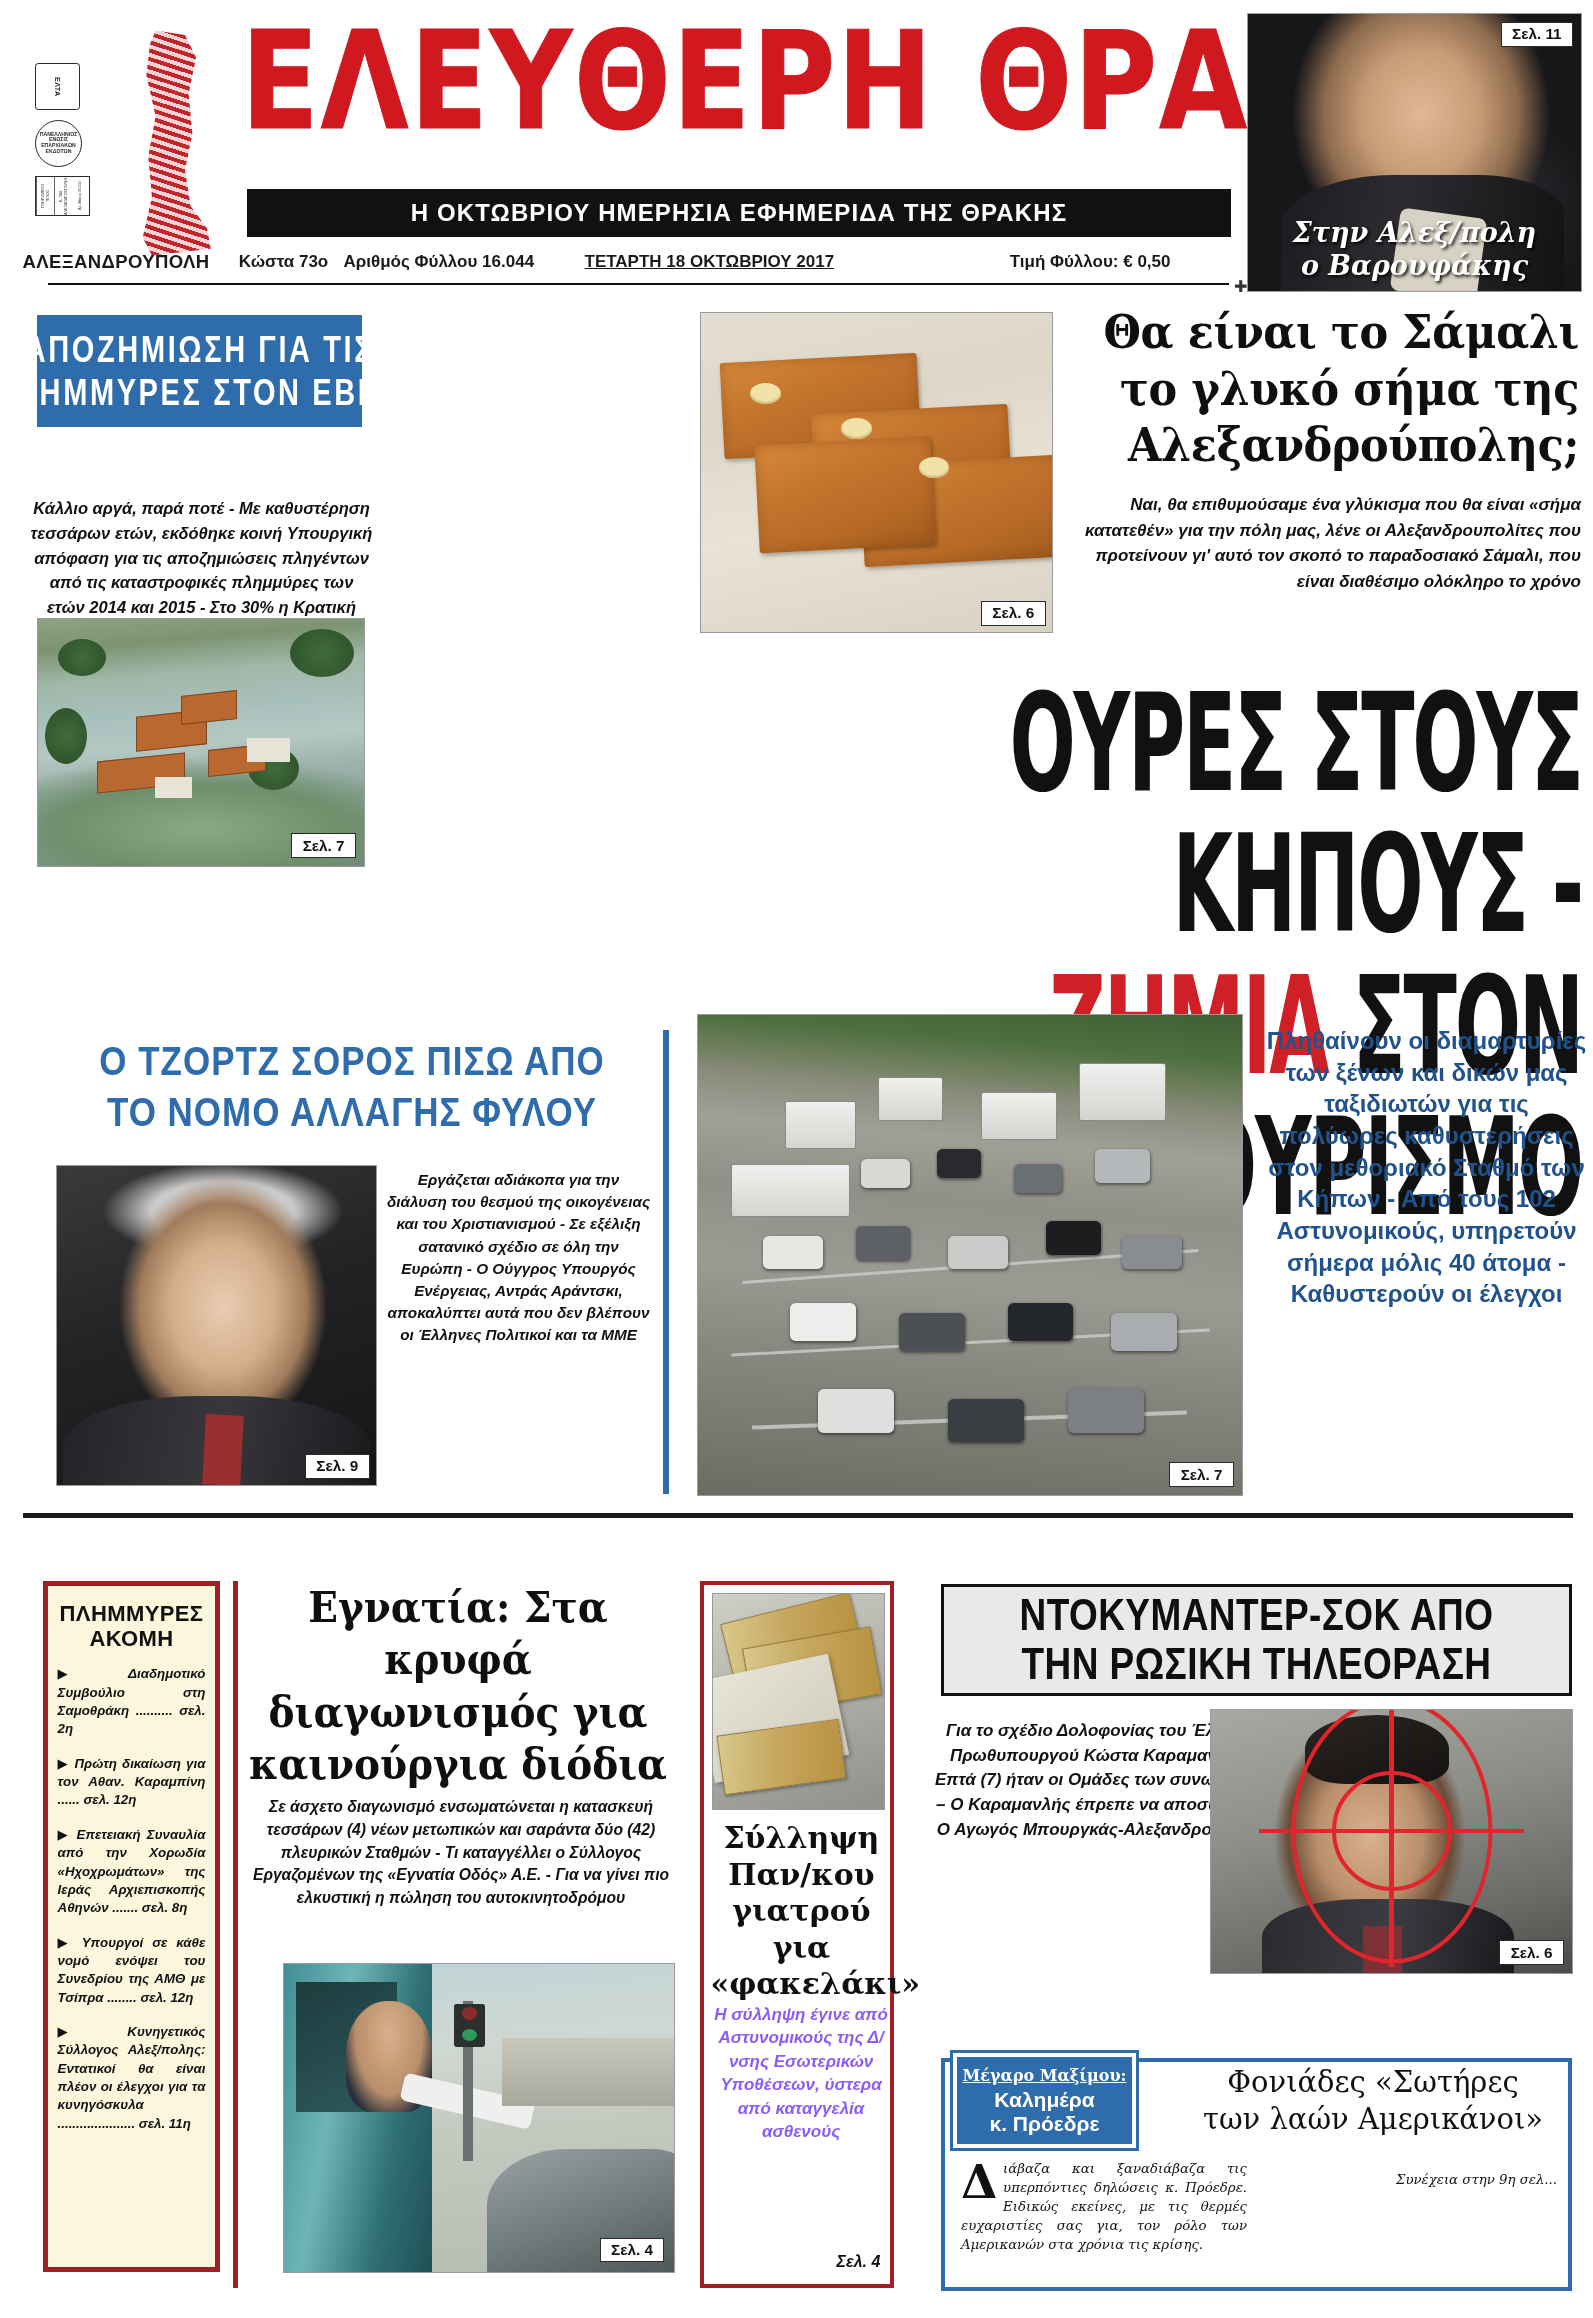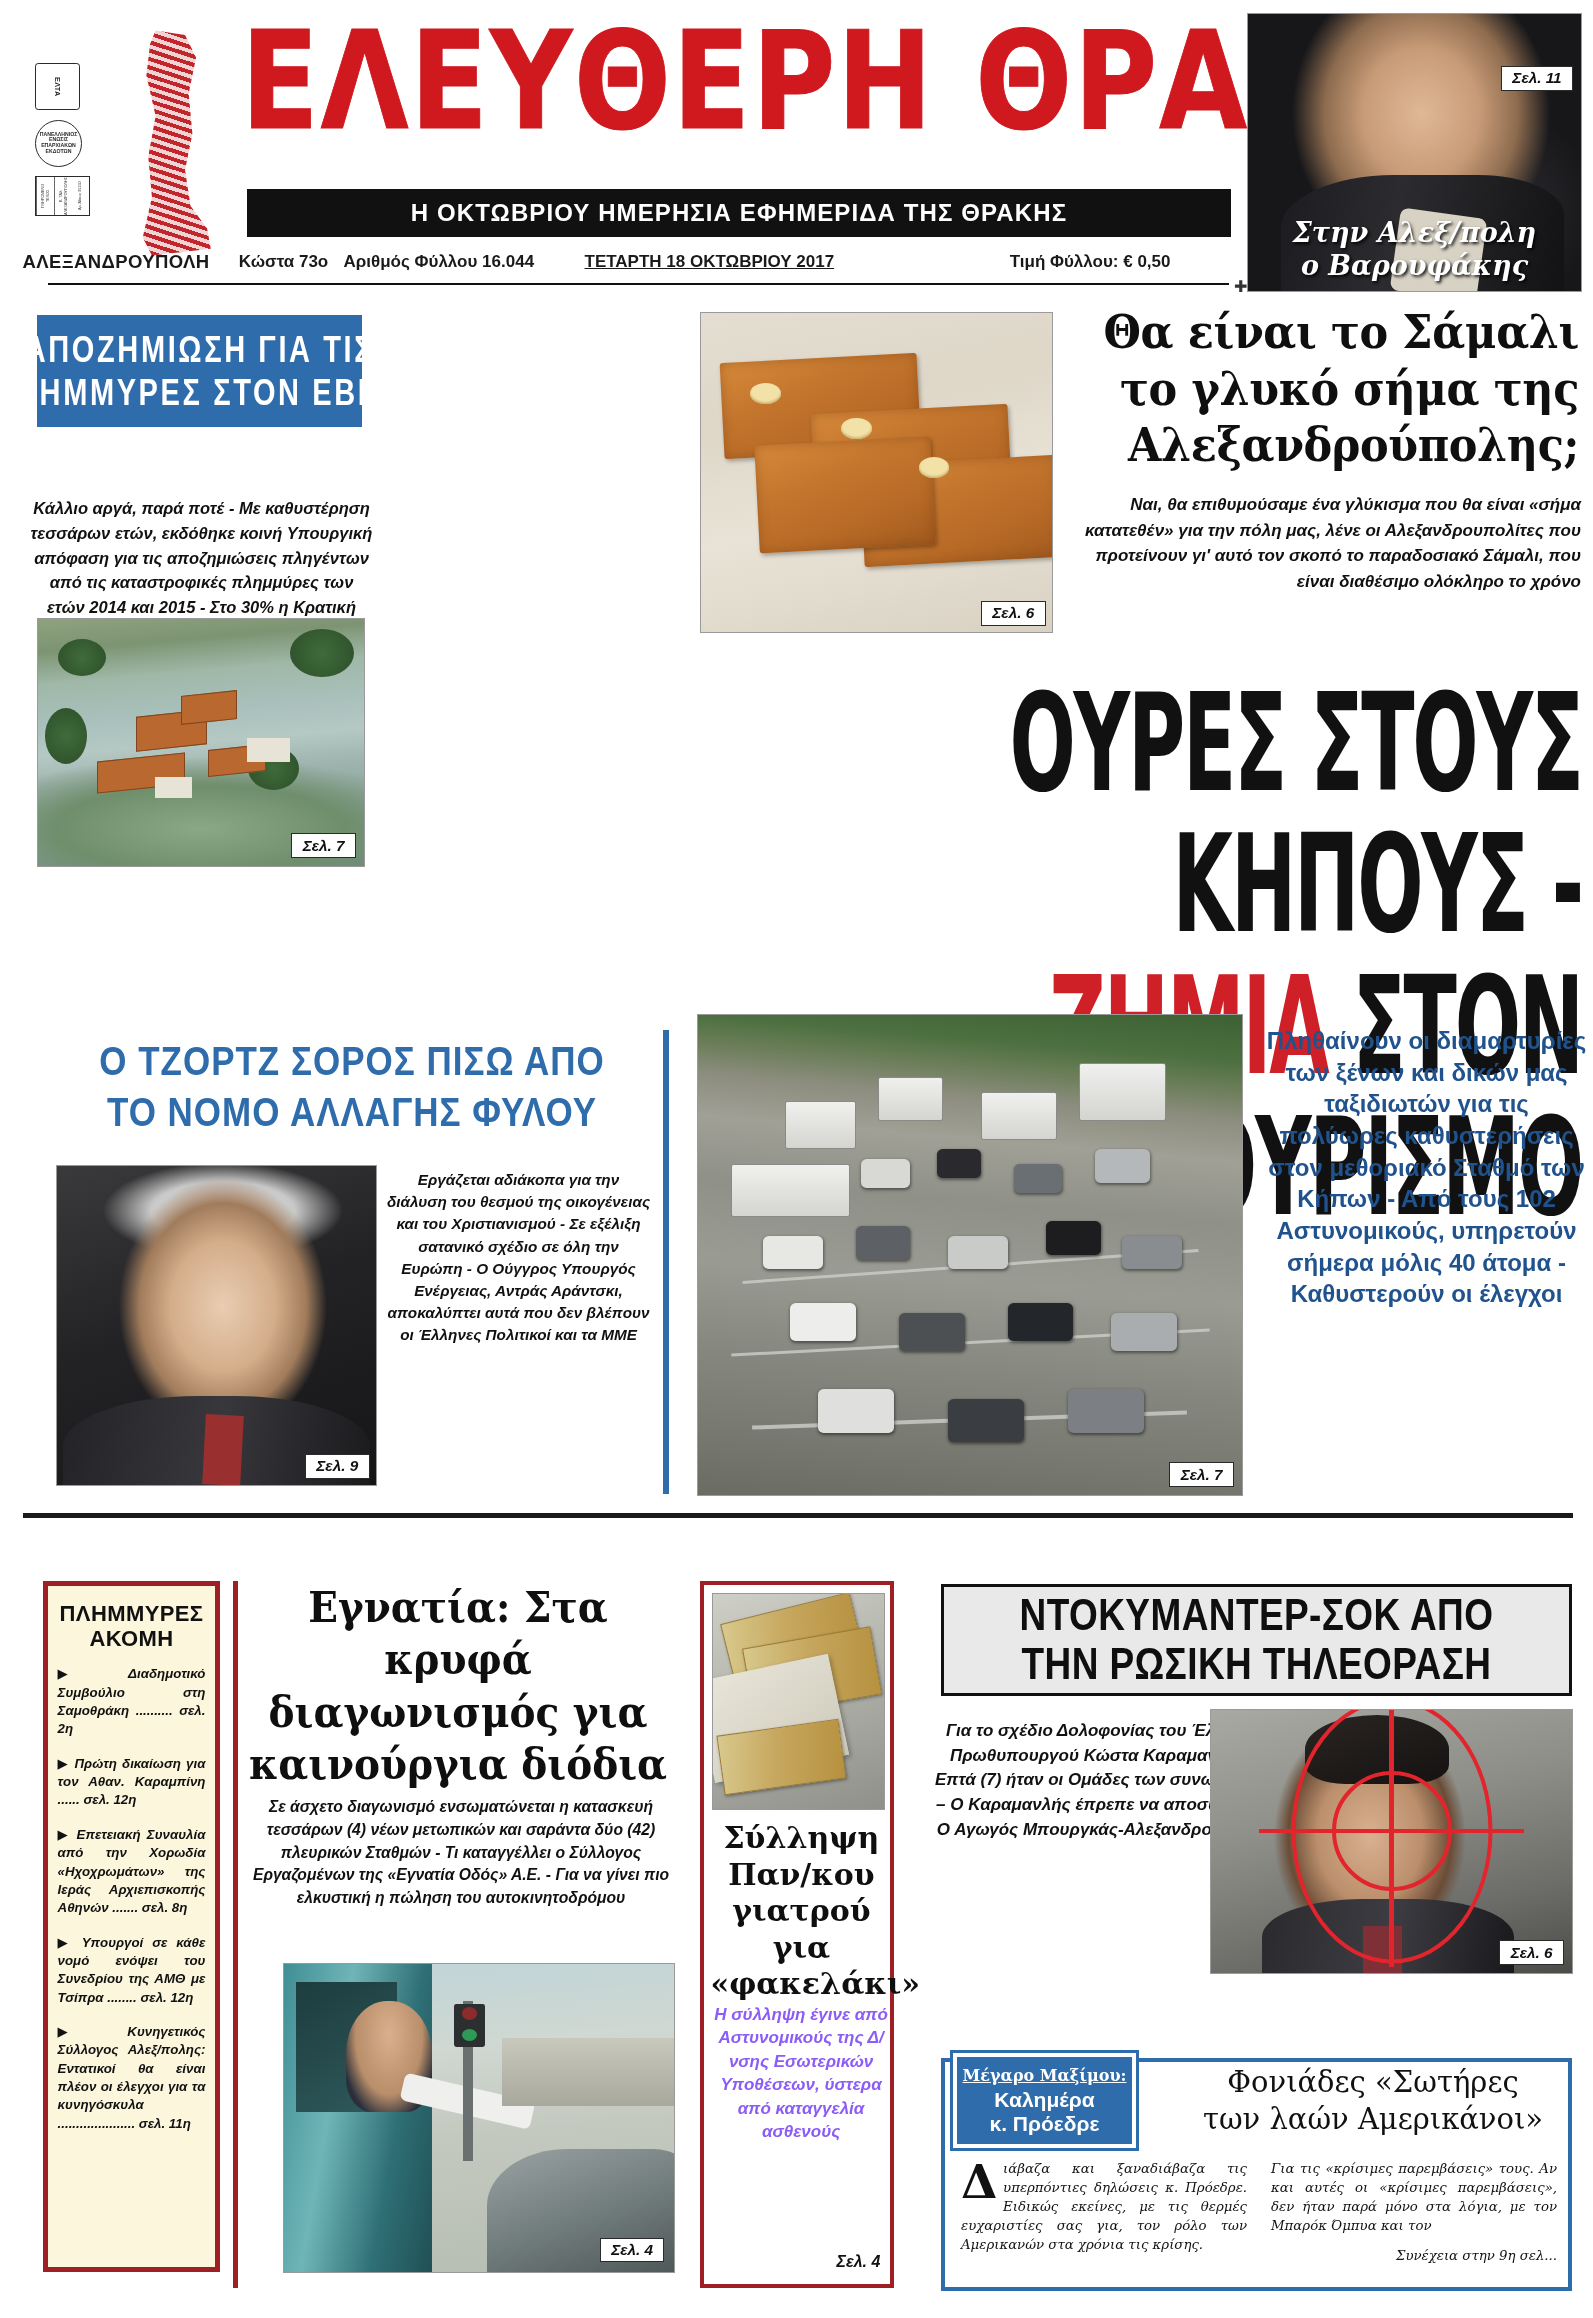--- a/index.html
+++ b/index.html
@@ -91,22 +91,22 @@
     position: absolute; left: 10%; bottom: -6%; width: 85%; height: 48%;
     background: linear-gradient(100deg, #1c1c20 0%, #2c2c30 40%, #121214 100%);
     border-radius: 40% 30% 0 0;
   }
   .varoufakis .shirt {
     position: absolute; left: 44%; bottom: -2%; width: 26%; height: 30%;
     background: #d8d2c4; transform: rotate(8deg); border-radius: 8px;
   }
   .sel-badge {
     position: absolute; background: #fff; border: 1.2px solid #2a2a2a;
-    font-size: 15.3px; font-style: italic; font-weight: bold; color: #111;
-    padding: 2.4px 10.4px; z-index: 5; white-space: nowrap; margin-top: 44px;
+    font-size: 15.3px; font-weight: bold; color: #111;
+    padding: 2.4px 10.4px; z-index: 5; white-space: nowrap;
   }
   .varoufakis-cap {
     position: absolute; left: 0; bottom: 8px; width: 100%;
     font-family: "DejaVu Serif", serif; font-style: italic; font-weight: bold;
     color: #fff; font-size: 27px; line-height: 1.25; text-align: center;
     text-shadow: 1.6px 1.6px 3.2px rgba(0,0,0,0.9);
   }
   .photo { position: absolute; overflow: hidden; border: 1.6px solid #9a9a9a; }
 
   
@@ -663,19 +663,18 @@
   </div>
   <div class="edit-head">
     <div>Φονιάδες «Σωτήρες</div>
     <div>των λαών Αμερικάνοι»</div>
   </div>
   <div class="edit-cols">
     <div class="edit-col">
       <span class="dropcap">Δ</span><span>ιάβαζα και ξαναδιάβαζα τις υπερπόντιες δηλώσεις κ. Πρόεδρε. Ειδικώς εκείνες, με τις θερμές ευχαριστίες σας για, τον ρόλο των Αμερικανών στα χρόνια τις κρίσης.</span>
     </div>
     <div class="edit-col">
-      <span>Για τις «κρίσιμες παρεμβάσεις» τους. Αν και αυτές οι «κρίσιμες παρεμβάσεις», δεν ήταν παρά μόνο στα λόγια, με τον Μπαρόκ Όμπυα και τον</span>
       <span class="edit-cont">Συνέχεια στην 9η σελ...</span>
     </div>
   </div>
 
 </div>
 
 
 </body></html>

